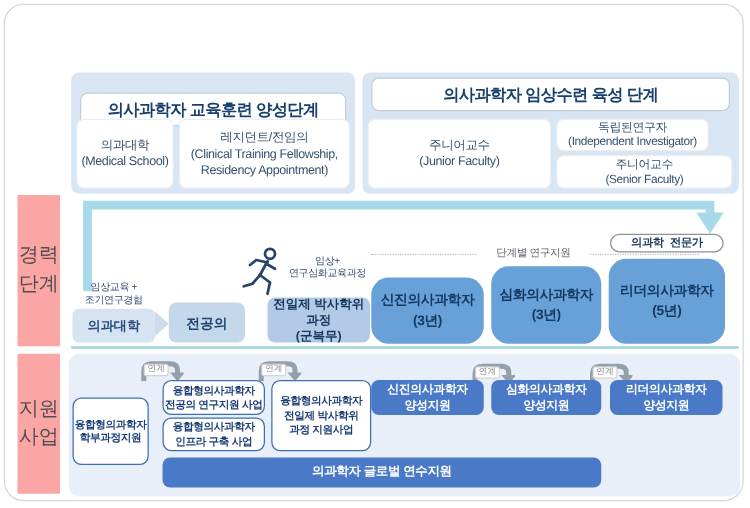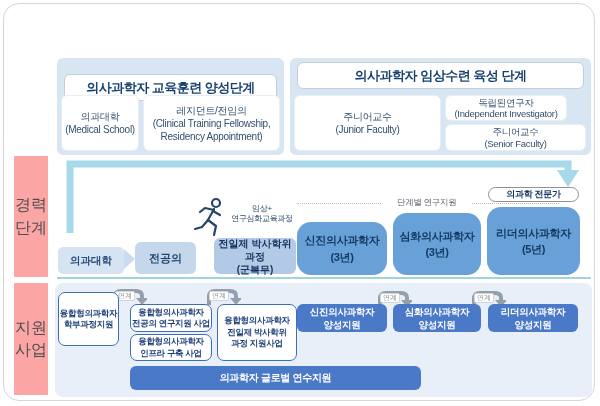--- a/index.html
+++ b/index.html
@@ -71,20 +71,22 @@
   <div class="abs rowlabel ctr ml" style="left:14px;top:156px;width:34px;height:121px;">경력
 단계</div>
   <div class="abs rowlabel ctr ml" style="left:14px;top:283px;width:34px;height:112px;">지원
 사업</div>
 
   <svg class="abs" style="left:0;top:0;" width="600" height="406">
     <polyline points="70,233 70,164 568,164 568,172" fill="none" stroke="#a7d9ea" stroke-width="7"></polyline>
     <polygon points="557,170 579,170 568,187" fill="#a7d9ea"></polygon>
   </svg>
 
+  <div class="abs note ctr ml" style="left:58px;top:224px;width:66px;height:22px;">임상교육 +
+조기연구경험</div>
   <div class="abs note ctr ml" style="left:135px;top:219px;width:61px;height:22px;margin-top:24px;">임상수련+
 연구기반</div>
   <div class="abs note ctr ml" style="left:226px;top:203px;width:72px;height:22px;">임상+
 연구심화교육과정</div>
 
   <svg class="abs" style="left:191px;top:197px;" width="36" height="43" viewBox="0 0 36 43">
     <g fill="none" stroke="#26436b" stroke-width="2.2" stroke-linecap="round" stroke-linejoin="round">
       <circle cx="25" cy="6" r="4"></circle>
       <path d="M23 12 L17 23"></path>
       <path d="M22 14 L29 18"></path>
@@ -99,21 +101,21 @@
   <div class="abs step2 ctr" style="left:135px;top:242px;width:61px;height:32px;">전공의</div>
   <div class="abs step3 ctr ml" style="left:214px;top:238px;width:82px;height:36px;">전일제 박사학위과정
 (군복무)</div>
 
   <div class="abs phase" style="left:297px;top:197px;width:262px;height:12px;">
     <span class="dots" style="width:84px;"></span>
     <span class="phaselbl">단계별 연구지원</span>
     <span class="dots" style="flex:1;"></span>
   </div>
 
-  <div class="abs pill ctr" style="left:488px;top:187px;width:91px;height:15px;">의과학 전문가</div>
+  <div class="abs pill ctr" style="left:488px;top:187px;width:91px;height:15px;font-family:Liberation Mono, monospace;">의과학 전문가</div>
 
   <div class="abs bluestage ctr ml" style="left:297px;top:222px;width:90px;height:53px;">신진의사과학자
 (3년)</div>
   <div class="abs bluestage ctr ml" style="left:393px;top:213px;width:88px;height:62px;">심화의사과학자
 (3년)</div>
   <div class="abs bluestage ctr ml" style="left:487px;top:207px;width:93px;height:68px;">리더의사과학자
 (5년)</div>
 
   <div class="abs divider" style="left:57px;top:277px;width:534px;height:2px;"></div>
 
@@ -141,30 +143,30 @@
     <span class="linklbl">연계</span>
   </div>
   <div class="abs linkwrap" style="left:470px;top:289px;">
     <svg width="36" height="18">
       <path d="M4,18 L4,10 Q4,4 10,4 L25,4 Q31,4 31,9 L31,12" fill="none" stroke="#93a0ac" stroke-width="4"></path>
       <polygon points="25,11 37,11 31,18" fill="#93a0ac"></polygon>
     </svg>
     <span class="linklbl">연계</span>
   </div>
 
-  <div class="abs wbox ctr ml" style="left:58px;top:292px;width:61px;height:54px;">융합형의과학자
+  <div class="abs wbox ctr ml" style="left:58px;top:318px;width:61px;height:54px;">융합형의과학자
 학부과정지원</div>
   <div class="abs wbox ctr ml" style="left:130px;top:304px;width:82px;height:28px;">융합형의사과학자
 전공의 연구지원 사업</div>
   <div class="abs wbox ctr ml" style="left:130px;top:334px;width:82px;height:27px;">융합형의사과학자
 인프라 구축 사업</div>
   <div class="abs wbox ctr ml" style="left:217px;top:304px;width:80px;height:57px;">융합형의사과학자
 전일제 박사학위
 과정 지원사업</div>
 
   <div class="abs bbox ctr ml" style="left:297px;top:304px;width:90px;height:28px;">신진의사과학자
 양성지원</div>
   <div class="abs bbox ctr ml" style="left:393px;top:304px;width:88px;height:28px;">심화의사과학자
 양성지원</div>
   <div class="abs bbox ctr ml" style="left:488px;top:304px;width:90px;height:28px;">리더의사과학자
 양성지원</div>
-  <div class="abs bbox bar ctr" style="left:130px;top:366px;width:291px;height:24px;">의과학자 글로벌 연수지원</div>
+  <div class="abs bbox bar ctr" style="left:130px;top:366px;width:351px;height:24px;">의과학자 글로벌 연수지원</div>
 </div>
 
 </body></html>

